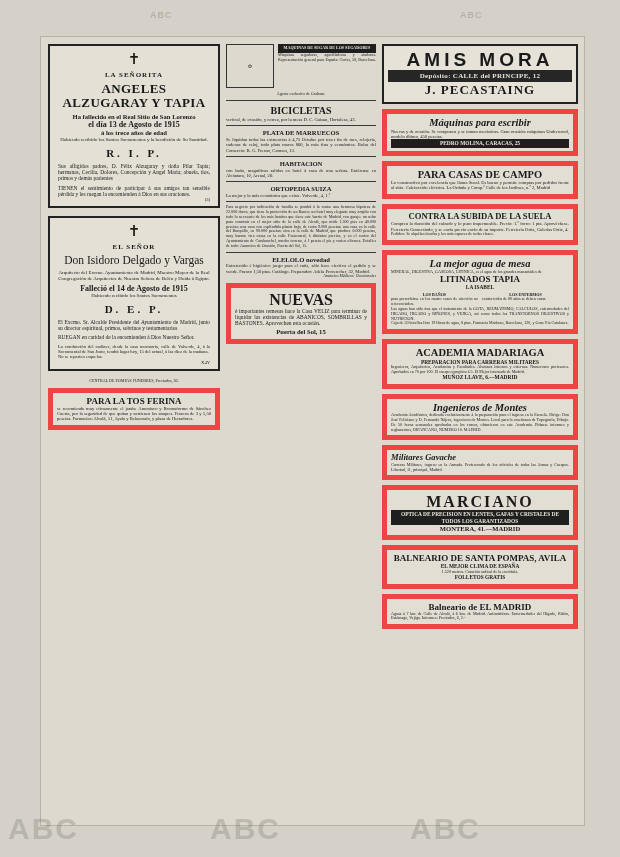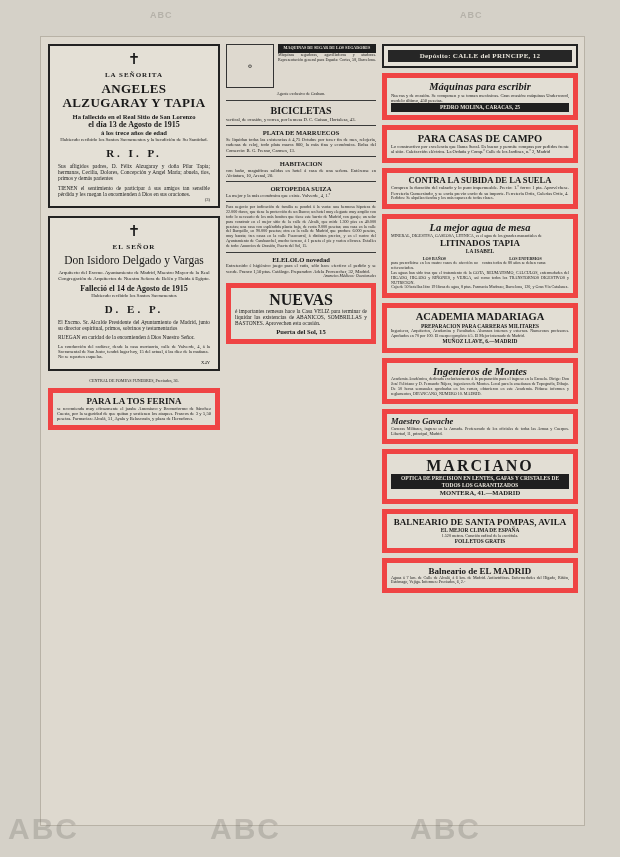--- a/index.html
+++ b/index.html
@@ -152,21 +152,23 @@
       <div class="ad" style="margin-top:4px">
         <div class="xxl b ctr">NUEVAS</div>
         <div class="sm just">é importantes remesas hace la Casa VELIZ para terminar de liquidar las existencias de ABANICOS, SOMBRILLAS y BASTONES. Aprovechen esta ocasión.</div>
         <div class="md b ctr" style="margin-top:2px">Puerta del Sol, 15</div>
       </div>
     </div>
 
     <div class="col c3">
 
       <div class="amis">
+        <div class="t">AMIS MORA</div>
         <div class="band">Depósito: CALLE del PRINCIPE, 12</div>
+        <div class="pecas">J. PECASTAING</div>
       </div>
 
       <div class="ad">
         <div class="hdr-b i">Máquinas para escribir</div>
         <div class="tiny just">Nuevas y de ocasión. Se componen y se toman mecánicas. Gran ocasión: máquinas Underwood, modelo último, 450 pesetas.</div>
         <div class="sm b ctr invert" style="padding:1px">PEDRO MOLINA, CARACAS, 25</div>
       </div>
 
       <div class="ad">
         <div class="hdr-b caps">PARA CASAS DE CAMPO</div>
@@ -204,21 +206,21 @@
         <div class="xtiny just">Ingenieros, Arquitectos, Academias y Facultades. Alumnos internos y externos. Numerosos profesores. Aprobados en 70 por 100. El cuerpo completo á 5. El Mejor internado de Madrid.</div>
         <div class="sm b ctr">MUÑOZ LLAVE, 6.—MADRID</div>
       </div>
 
       <div class="ad">
         <div class="hdr-b i">Ingenieros de Montes</div>
         <div class="xtiny just">Academia Académica, dedicada exclusivamente á la preparación para el ingreso en la Escuela. Dirige: Don José Feliciano y D. Fernando Nájera, ingenieros de Montes. Local para la enseñanza de Topografía, Dibujo. De 50 horas semanales aprobadas en los cursos, obtuvieron en este Academia. Pídanse informes y reglamentos, DIFANCANO, NUMERO 10. MADRID.</div>
       </div>
 
       <div class="ad">
-        <div class="hdr-c i" style="text-align:left">Maestro Gavache</div>
+        <div class="hdr-c i" style="text-align:left">Militares Gavache</div>
         <div class="xtiny just">Carreras Militares, ingreso en la Armada. Profesorado de los oficiales de todas las Armas y Cuerpos. Libertad, 11, principal, Madrid.</div>
       </div>
 
       <div class="ad ctr">
         <div class="xxl b" style="letter-spacing:2px">MARCIANO</div>
         <div class="sm b invert" style="padding:1px">OPTICA DE PRECISION EN LENTES, GAFAS Y CRISTALES DE TODOS LOS GARANTIZADOS</div>
         <div class="md b">MONTERA, 41.—MADRID</div>
       </div>
 
       <div class="ad ctr">

